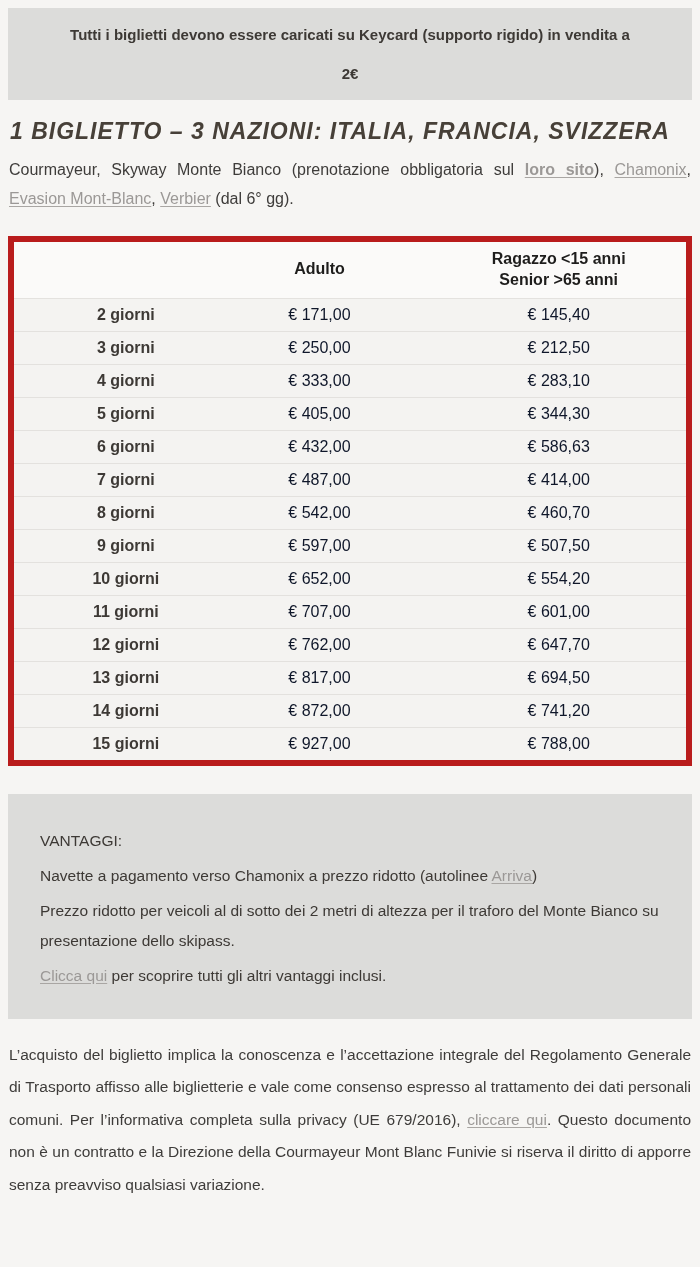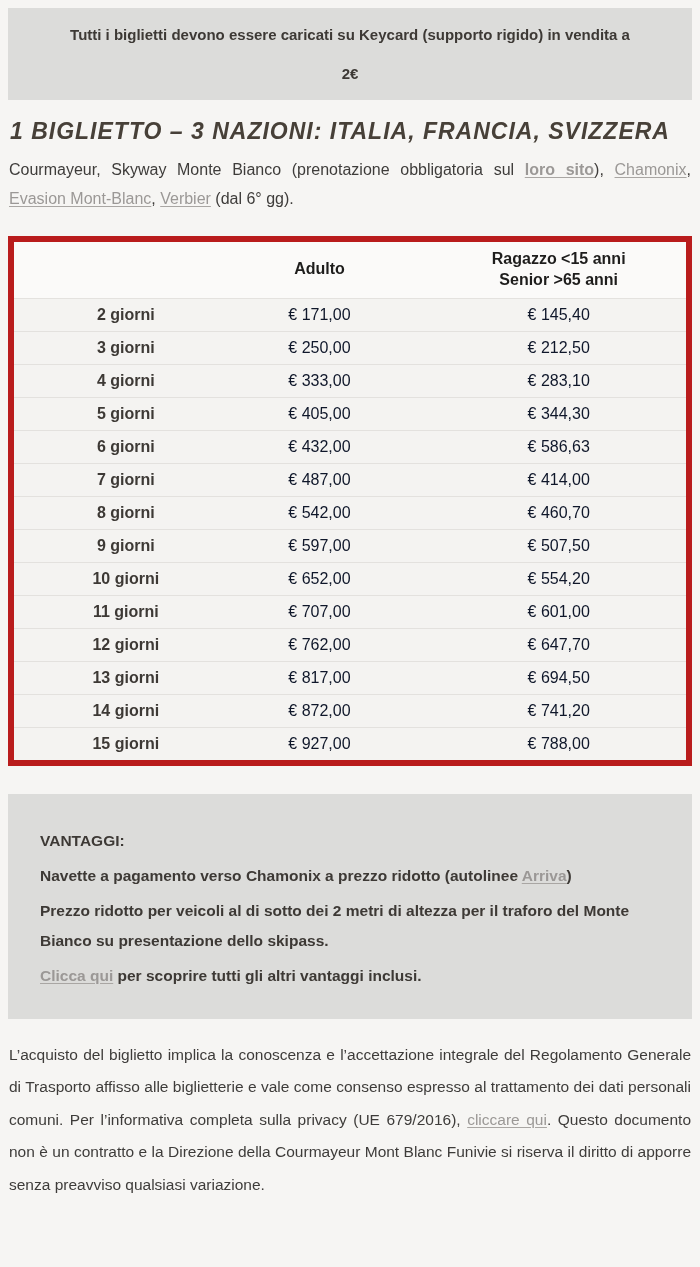--- a/index.html
+++ b/index.html
@@ -78,21 +78,21 @@
     padding: 7px 6px;
     border-top: 1px solid #e3e1de;
   }
   table.prices tbody tr:first-child td { border-top: none; }
   table.prices td.rowlabel { font-weight: bold; color: #3d3935; padding-left: 36px; }
 
   
   .gbox {
     background: #dcdcda;
     color: #3d3935;
-    font-weight: bold;
+    font-weight: normal;
     font-size: 15.5px;
     padding: 32px 32px 28px;
     margin: 28px 0 20px;
   }
   .gbox p { margin: 0 0 6px; line-height: 1.9; }
   .gbox p:last-child { margin-bottom: 0; }
 
   
   .footer {
     margin: 0 1px;

